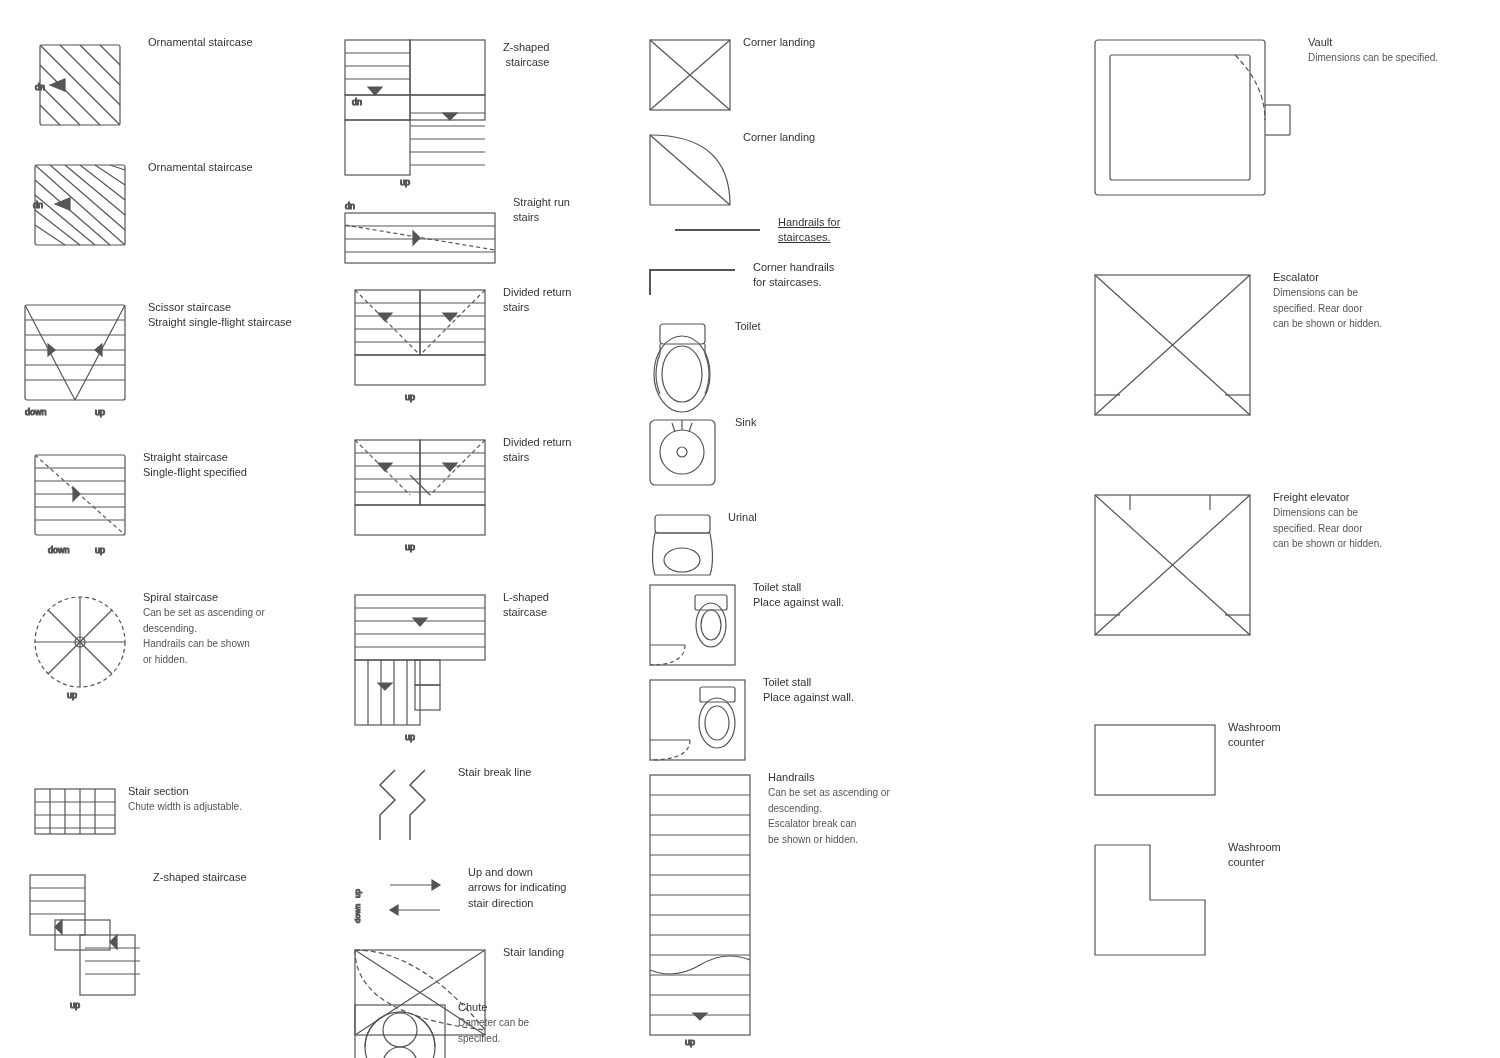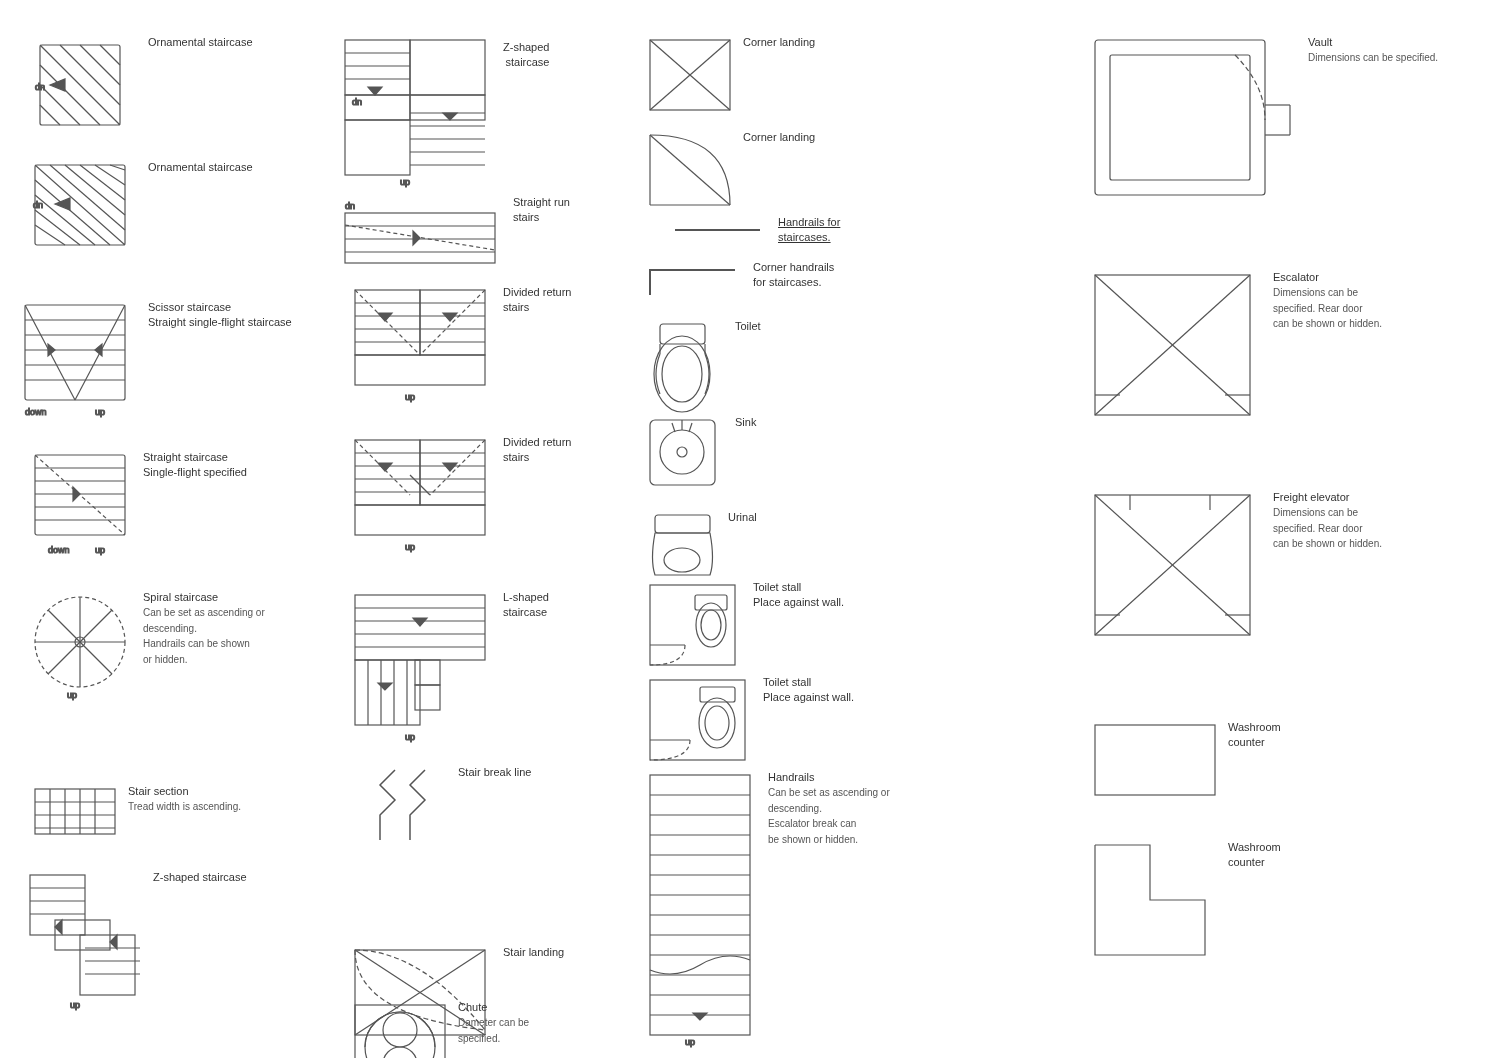--- a/index.html
+++ b/index.html
@@ -182,21 +182,21 @@
           <line x1="5" y1="44" x2="85" y2="44"></line>
           <line x1="20" y1="5" x2="20" y2="50"></line>
           <line x1="35" y1="5" x2="35" y2="50"></line>
           <line x1="50" y1="5" x2="50" y2="50"></line>
           <line x1="65" y1="5" x2="65" y2="50"></line>
         </g>
       </svg>
     </div>
     <div class="label">
       <span>Stair section</span><br>
-      <span class="label-small">Tread width is ascending.</span>
+      <span class="label-small">Chute width is adjustable.</span>
     </div>
   </div>
 
   <div class="item" style="left:25px;top:870px;">
     <div class="symbol">
       <svg width="120" height="140">
         <g stroke="#555" stroke-width="1.2" fill="none">
 
           <rect x="5" y="5" width="55" height="60"></rect>
           <rect x="55" y="65" width="55" height="60"></rect>
@@ -378,20 +378,42 @@
           <polyline points="20,75 20,50 35,35 20,20 35,5"></polyline>
           <polyline points="50,75 50,50 65,35 50,20 65,5"></polyline>
         </g>
       </svg>
     </div>
     <div class="label">
       <span>Stair break line</span>
     </div>
   </div>
 
+  <div class="item" style="left:360px;top:865px;">
+    <div class="symbol">
+      <svg width="100" height="75">
+        <g stroke="#555" stroke-width="1.2" fill="none">
+
+          <line x1="30" y1="20" x2="80" y2="20"></line>
+          <polygon points="80,20 72,15 72,25" fill="#555"></polygon>
+
+          <line x1="80" y1="45" x2="30" y2="45"></line>
+          <polygon points="30,45 38,40 38,50" fill="#555"></polygon>
+
+          <text x="5" y="22" font-size="8" fill="#555" transform="rotate(-90,8,30)">up</text>
+          <text x="5" y="47" font-size="8" fill="#555" transform="rotate(-90,8,55)">down</text>
+        </g>
+      </svg>
+    </div>
+    <div class="label">
+      <span>Up and down</span><br>
+      <span>arrows for indicating</span><br>
+      <span>stair direction</span>
+    </div>
+  </div>
 
   <div class="item" style="left:350px;top:945px;">
     <div class="symbol">
       <svg width="145" height="100">
         <g stroke="#555" stroke-width="1.2" fill="none">
           <rect x="5" y="5" width="130" height="85"></rect>
 
           <path d="M5,5 Q70,5 135,85" stroke-dasharray="5,3"></path>
           <path d="M5,5 Q5,70 135,85" stroke-dasharray="5,3"></path>
 

